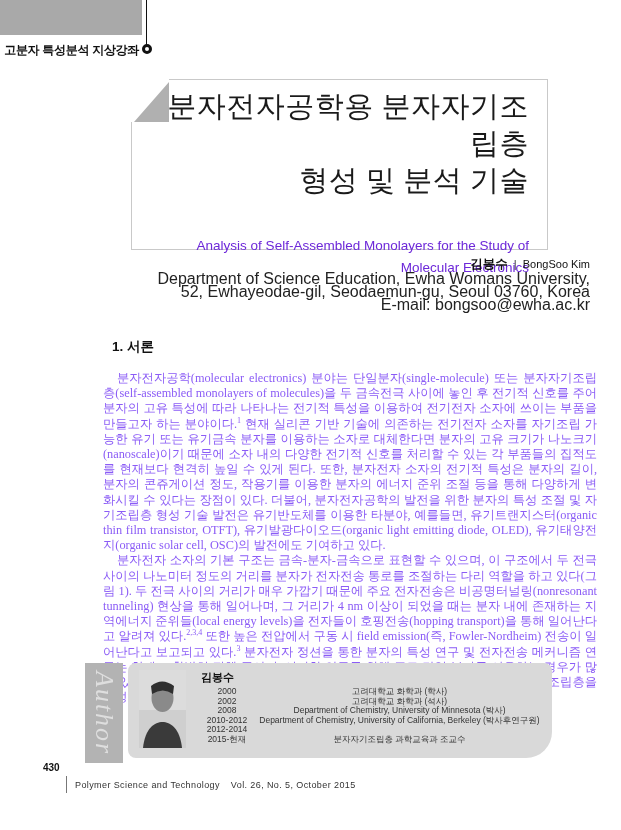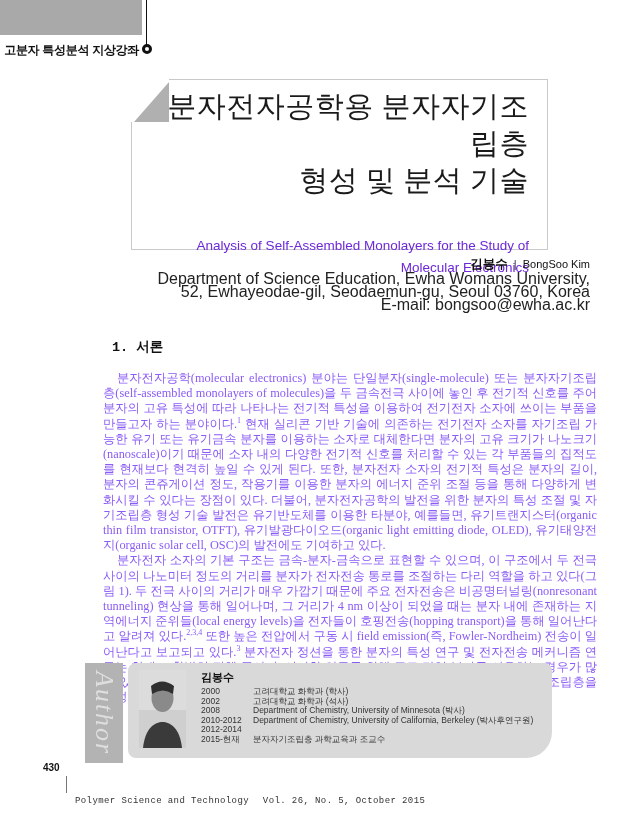--- a/index.html
+++ b/index.html
@@ -77,21 +77,21 @@
   }
   .author-name-line { font-size: 11px; color: #111; line-height: 16px; }
   .author-name-kr { font-size: 12.5px; font-weight: bold; }
   .author-name-sep { padding: 0 3px; color: #333; }
   .author-affil { font-size: 16px; color: #222; line-height: 13px; }
 
   
   .section-heading {
     position: absolute; left: 112px; top: 338px;
     font-size: 13.5px; font-weight: bold; color: #111;
-    font-family: Liberation Mono, monospace;
+    font-family: Liberation Sans, sans-serif;
     text-align: center;
   }
   .body-text {
     position: absolute; left: 103px; top: 371px;
     width: 494px;
     font-size: 12.3px; line-height: 15.2px;
     text-align: justify; color: #8b5cf6;
   }
   .body-text p { text-indent: 14px; }
   .body-text sup { font-size: 8px; line-height: 0; }
@@ -122,42 +122,41 @@
   }
   .author-card-name {
     position: absolute; left: 73px; top: 7px;
     font-family: "Liberation Sans", "DejaVu Sans", sans-serif;
     font-size: 11px; font-weight: bold; color: #111;
   }
   .cv-list {
     position: absolute; left: 73px; top: 24px;
     width: 345px;
     font-family: "Liberation Sans", "DejaVu Sans", sans-serif;
-    font-size: 8.5px; color: #333;
+    font-size: 8.5px; color: #333; text-align: center;
   }
   .cv-row { display: flex; line-height: 9.6px; }
   .cv-period { flex: 0 0 52px; }
   .cv-detail { flex: 1; }
 
   
   .footer-pagenum {
     position: absolute; left: 43px; top: 762px;
     font-family: "Liberation Sans", "DejaVu Sans", sans-serif;
     font-size: 10px; font-weight: bold; color: #111;
   }
   .footer-divider {
     position: absolute; left: 66px; top: 776px;
     width: 1px; height: 17px; background: #777;
   }
   .footer-journal {
     position: absolute; left: 75px; top: 780px;
-    font-family: Liberation Mono, monospace;
+    font-family: Liberation Sans, sans-serif;
     font-size: 9px; color: #333; letter-spacing: 0.4px;
     white-space: nowrap;
-    margin-top: 16px;
   }
   .footer-journal .issue { margin-left: 8px; }
 </style>
 </head>
 <body>
 
 <div class="page">
 
   <div class="header-block"></div>
   <div class="header-vline"></div>

